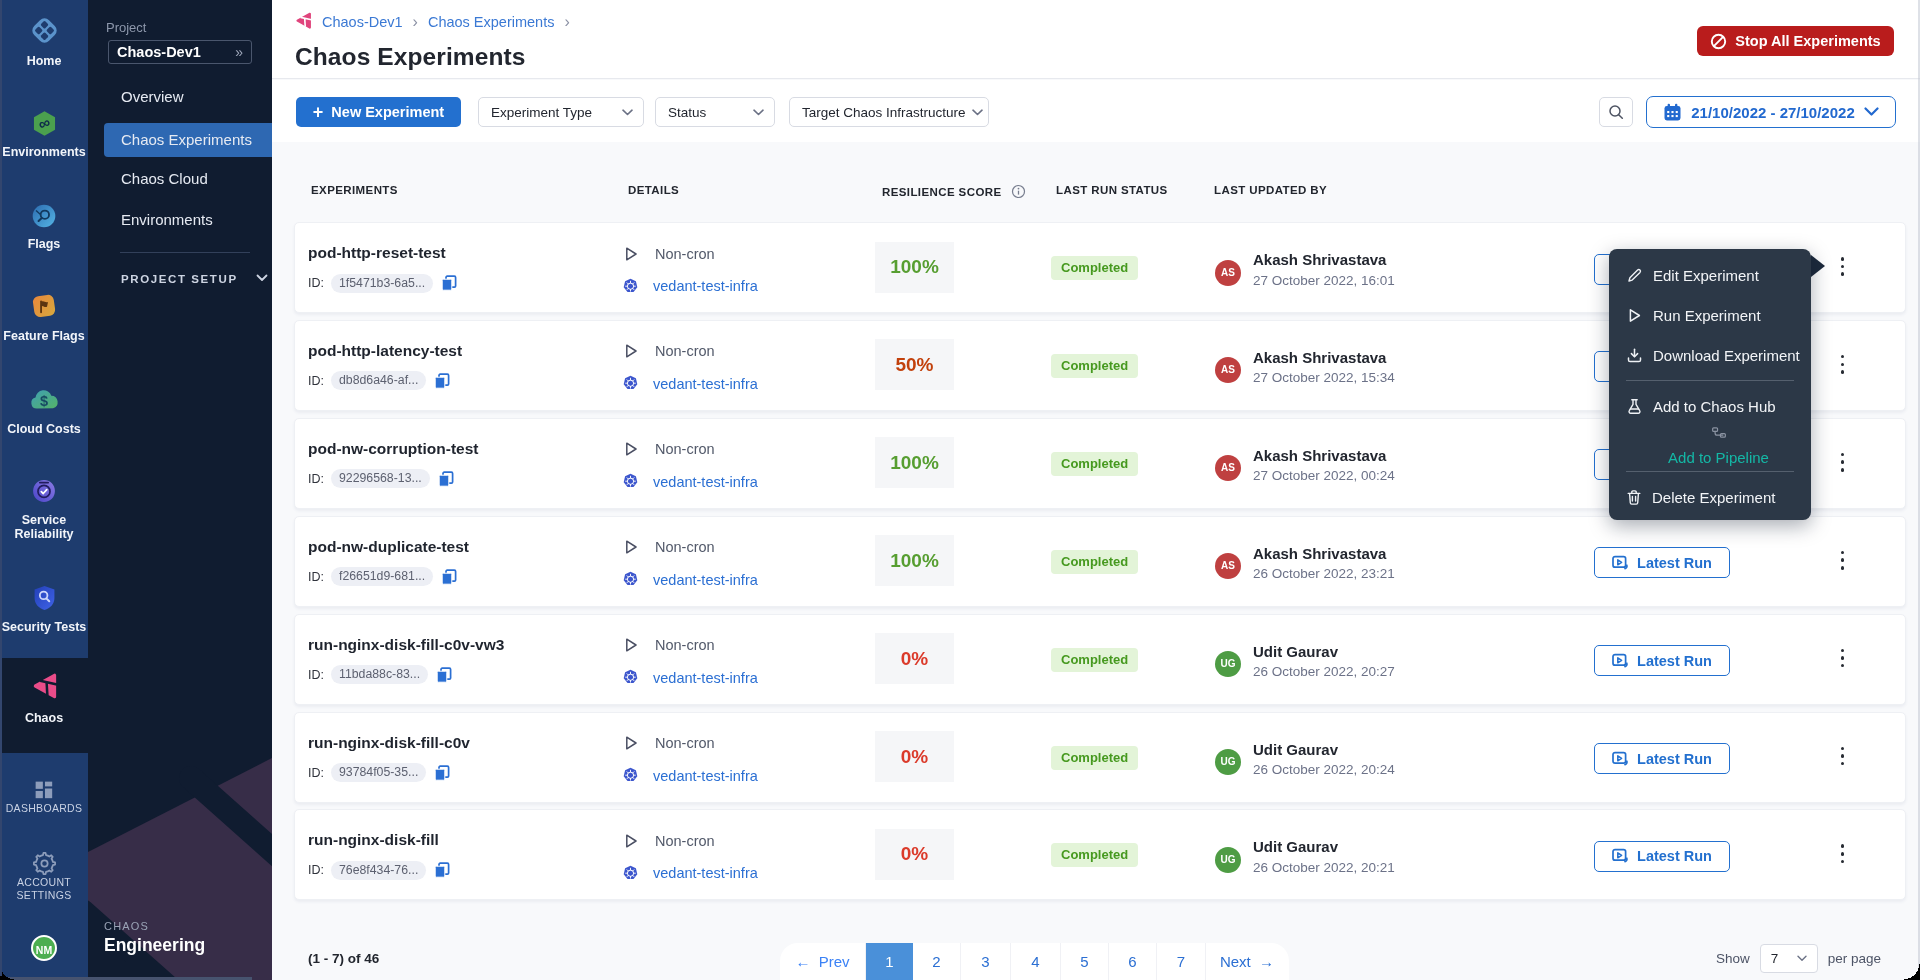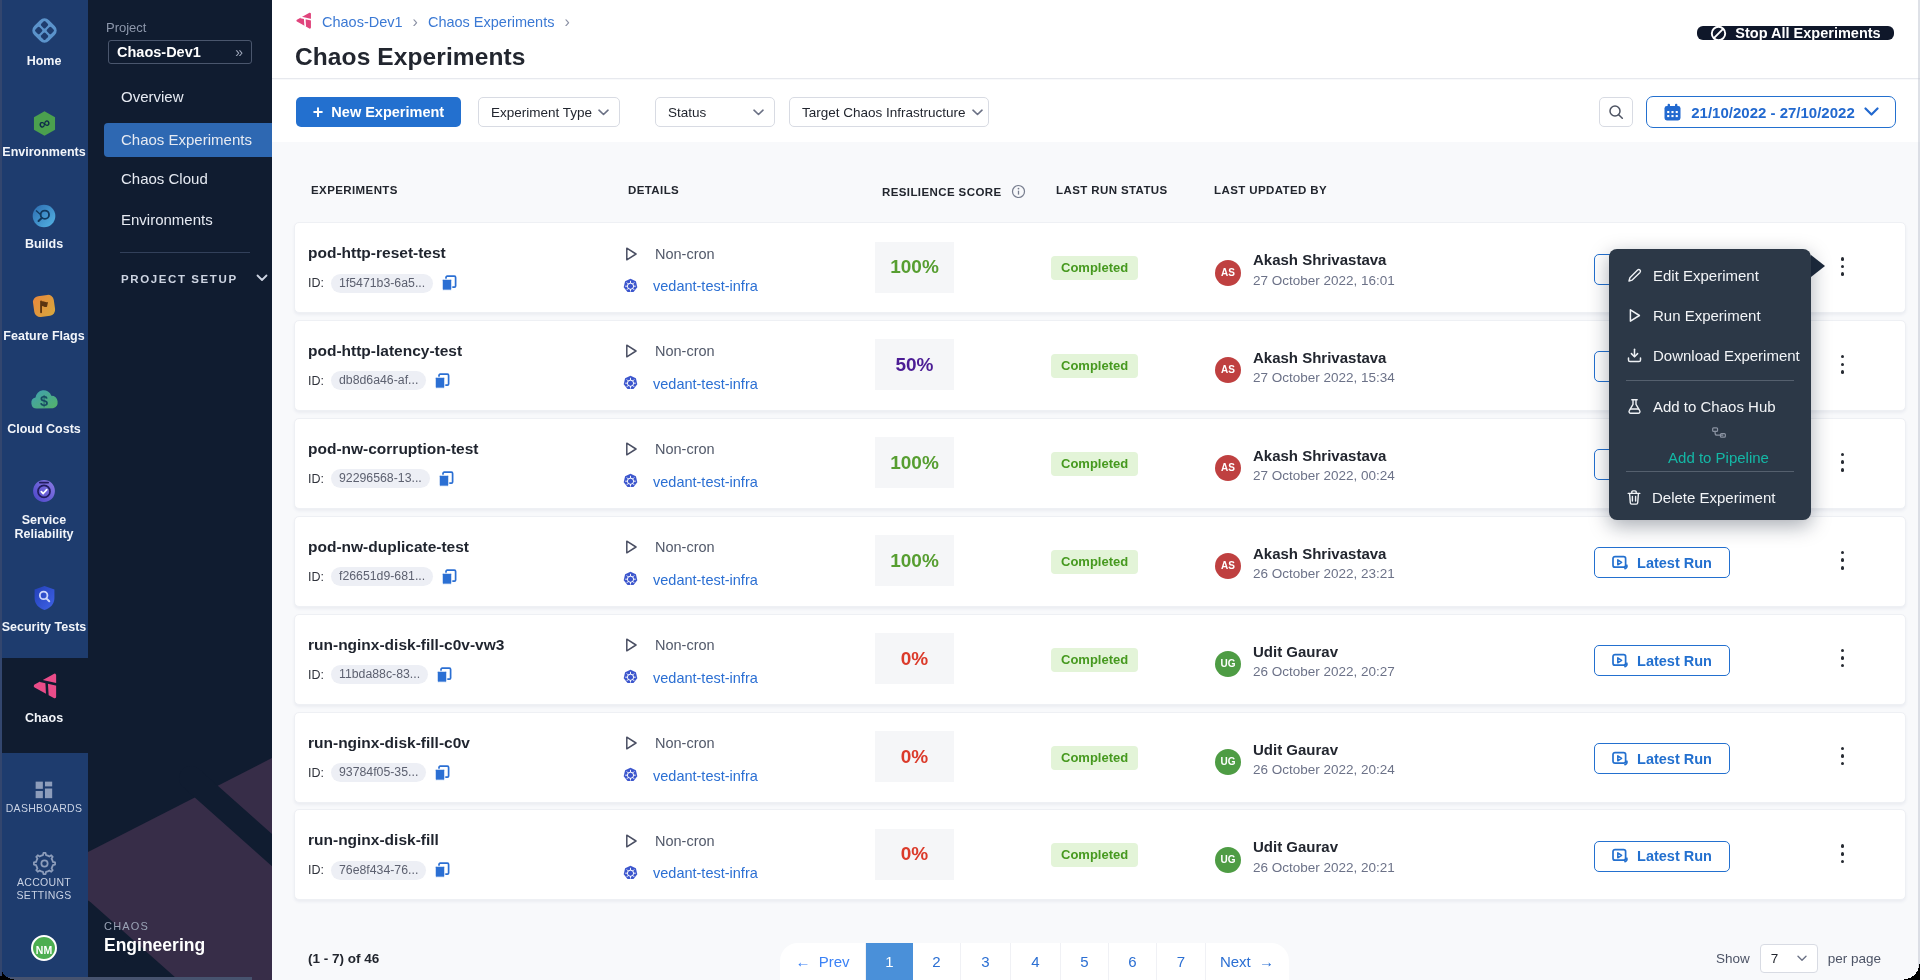--- a/index.html
+++ b/index.html
@@ -21,21 +21,21 @@
 #psetup{position:absolute;left:33px;top:273px;color:#cdd4e2;font-size:11.5px;font-weight:bold;letter-spacing:1.6px;}
 #chaoseng{position:absolute;left:16px;top:920px;}
 #chaoseng .t1{color:#9aa3b6;font-size:11px;letter-spacing:1.2px;}
 #chaoseng .t2{color:#fff;font-size:17.5px;font-weight:bold;margin-top:3px;}
 
 #main{position:absolute;left:272px;top:0;width:1648px;height:980px;background:#f8f9fb;}
 #hdr{position:absolute;left:0;top:0;width:1648px;height:79px;background:#fff;border-bottom:1px solid #e7e9ee;}
 #crumb{position:absolute;left:24px;top:13px;height:17px;display:flex;align-items:center;font-size:14.5px;color:#3b79d4;}
 #crumb .sep{color:#8d93a6;margin:0 10px;font-size:16px;}
 #title{position:absolute;left:23px;top:43px;font-size:24.5px;font-weight:bold;color:#22262f;letter-spacing:.1px;}
-#stopBtn{position:absolute;left:1425px;top:26px;width:197px;height:14px;background:#0f172a;border-radius:6px;color:#fff;font-size:14.5px;font-weight:bold;display:flex;align-items:center;justify-content:center;gap:8px;}
+#stopBtn{position:absolute;left:1425px;top:26px;width:197px;height:30px;background:#b91c1c;border-radius:6px;color:#fff;font-size:14.5px;font-weight:bold;display:flex;align-items:center;justify-content:center;gap:8px;}
 #toolbar{position:absolute;left:0;top:80px;width:1648px;height:62px;background:#fff;}
 .btnPrimary{position:absolute;top:17px;height:30px;background:#2370cf;border-radius:5px;color:#fff;font-size:14.5px;font-weight:bold;display:flex;align-items:center;justify-content:center;}
 .drop{position:absolute;top:17px;height:30px;background:#fff;border:1px solid #d8dbe3;border-radius:5px;font-size:13.5px;white-space:nowrap;color:#22262f;display:flex;align-items:center;justify-content:space-between;padding:0 10px 0 12px;}
 .drop .chev{margin-left:6px;flex:none;}
 #searchBox{position:absolute;left:1327px;top:17px;width:34px;height:30px;border:1px solid #d8dbe3;border-radius:5px;background:#fff;display:flex;align-items:center;justify-content:center;}
 #dateBox{position:absolute;left:1374px;top:16px;width:250px;height:32px;border:1.5px solid #2370cf;border-radius:7px;background:#fff;display:flex;align-items:center;justify-content:center;gap:9px;color:#2269cf;font-size:15px;font-weight:bold;}
 
 .th{position:absolute;top:184px;font-size:11.5px;font-weight:bold;color:#22262e;letter-spacing:.4px;}
 .row{position:absolute;left:22px;width:1612px;height:91px;background:#fff;border:1px solid #eef0f4;border-radius:5px;box-shadow:0 2px 3px rgba(70,90,130,.07);}
 .rname{position:absolute;left:13px;font-size:15.5px;font-weight:bold;color:#1f242e;top:21px;}
@@ -88,21 +88,21 @@
           <linearGradient id="bg1" x1="0" y1="0" x2="1" y2="1">
             <stop offset="0" stop-color="#2c6cb0"></stop>
             <stop offset="1" stop-color="#55b5e5"></stop>
           </linearGradient>
         </defs>
         <circle cx="15.5" cy="15.5" r="13.5" fill="url(#bg1)"></circle>
         <circle cx="16.5" cy="14" r="5" fill="none" stroke="#12395f" stroke-width="2.2"></circle>
         <line x1="12.8" y1="17.8" x2="9" y2="21.5" stroke="#12395f" stroke-width="2.4" stroke-linecap="round"></line>
         <line x1="6" y1="9" x2="11" y2="13.5" stroke="#12395f" stroke-width="1.6"></line>
       </svg></div>
-    <div class="mod lbl" style="top:237px;">Builds</div>
+    <div class="mod lbl" style="top:237px;">Flags</div>
 <div class="mod" style="top:293px;"><svg width="26" height="26" viewBox="0 0 31 31">
         <defs>
           <linearGradient id="fg1" x1="0" y1="0" x2="1" y2="1">
             <stop offset="0" stop-color="#e8873c"></stop>
             <stop offset="1" stop-color="#d7a93e"></stop>
           </linearGradient>
         </defs>
         <rect x="3" y="3" width="25" height="25" rx="7" fill="url(#fg1)" transform="rotate(-8 15 15)"></rect>
         <path d="M12 23v-13" stroke="#5c3510" stroke-width="2.2" stroke-linecap="round"></path>
         <path d="M12.5 10.5c3-2 4.5 1.8 7.8.2l-1.2 5.6c-3.3 1.6-4.8-2.2-7.4-.4z" fill="#5c3510"></path>
@@ -206,21 +206,21 @@
 <div id="title">Chaos Experiments</div>
 <div id="stopBtn">
       <svg width="17" height="17" viewBox="0 0 17 17">
         <circle cx="8.5" cy="8.5" r="6.7" fill="none" stroke="#fff" stroke-width="1.9"></circle>
         <line x1="3.9" y1="13.1" x2="13.1" y2="3.9" stroke="#fff" stroke-width="1.9"></line>
       </svg>
       <span>Stop All Experiments</span>
     </div>
 <div id="toolbar">
 <div class="btnPrimary" style="left:24px;width:165px;"><span style="font-size:18px;font-weight:bold;margin-right:8px;">+</span>New Experiment</div>
-<div class="drop" style="left:206px;width:142px;">Experiment Type<svg class="chev" width="11" height="7" viewBox="0 0 11 7">
+<div class="drop" style="left:206px;width:166px;">Experiment Type<svg class="chev" width="11" height="7" viewBox="0 0 11 7">
           <path d="M1 1.2l4.5 4.3L10 1.2" fill="none" stroke="#6b7185" stroke-width="1.6" stroke-linecap="round" stroke-linejoin="round"></path>
         </svg></div>
 <div class="drop" style="left:383px;width:120px;">Status<svg class="chev" width="11" height="7" viewBox="0 0 11 7">
           <path d="M1 1.2l4.5 4.3L10 1.2" fill="none" stroke="#6b7185" stroke-width="1.6" stroke-linecap="round" stroke-linejoin="round"></path>
         </svg></div>
 <div class="drop" style="left:517px;width:200px;">Target Chaos Infrastructure<svg class="chev" width="11" height="7" viewBox="0 0 11 7">
           <path d="M1 1.2l4.5 4.3L10 1.2" fill="none" stroke="#6b7185" stroke-width="1.6" stroke-linecap="round" stroke-linejoin="round"></path>
         </svg></div>
 <div id="searchBox">
         <svg width="18" height="18" viewBox="0 0 18 18">
@@ -339,21 +339,21 @@
             <line x1="3.6" y1="8.2" x2="5.4" y2="8.2"></line>
             <line x1="11.6" y1="8.2" x2="13.4" y2="8.2"></line>
             <line x1="5" y1="4.7" x2="6.3" y2="6"></line>
             <line x1="10.7" y1="10.4" x2="12" y2="11.7"></line>
             <line x1="5" y1="11.7" x2="6.3" y2="10.4"></line>
             <line x1="10.7" y1="6" x2="12" y2="4.7"></line>
           </g>
         </svg>
         <span>vedant-test-infra</span>
       </div>
-<div class="score" style="color:#4c1d95;">50%</div>
+<div class="score" style="color:#c2410c;">50%</div>
 <div class="badge">Completed</div>
 <div class="avatar" style="background:#bf4040;">AS</div>
 <div class="uname">Akash Shrivastava</div>
 <div class="udate">27 October 2022, 15:34</div>
 <div class="lrBtn">
         <svg width="17" height="16" viewBox="0 0 17 16">
           <rect x="1" y="1.6" width="12.6" height="10.6" rx="2" fill="none" stroke="#2370cf" stroke-width="1.7"></rect>
           <path d="M5.8 4.8l3.8 2.5-3.8 2.5z" fill="none" stroke="#2370cf" stroke-width="1.5" stroke-linejoin="round"></path>
           <path d="M14.8 10.2a2.6 2.6 0 0 1-1.8 3.4" fill="none" stroke="#2370cf" stroke-width="1.7" stroke-linecap="round"></path>
         </svg>

